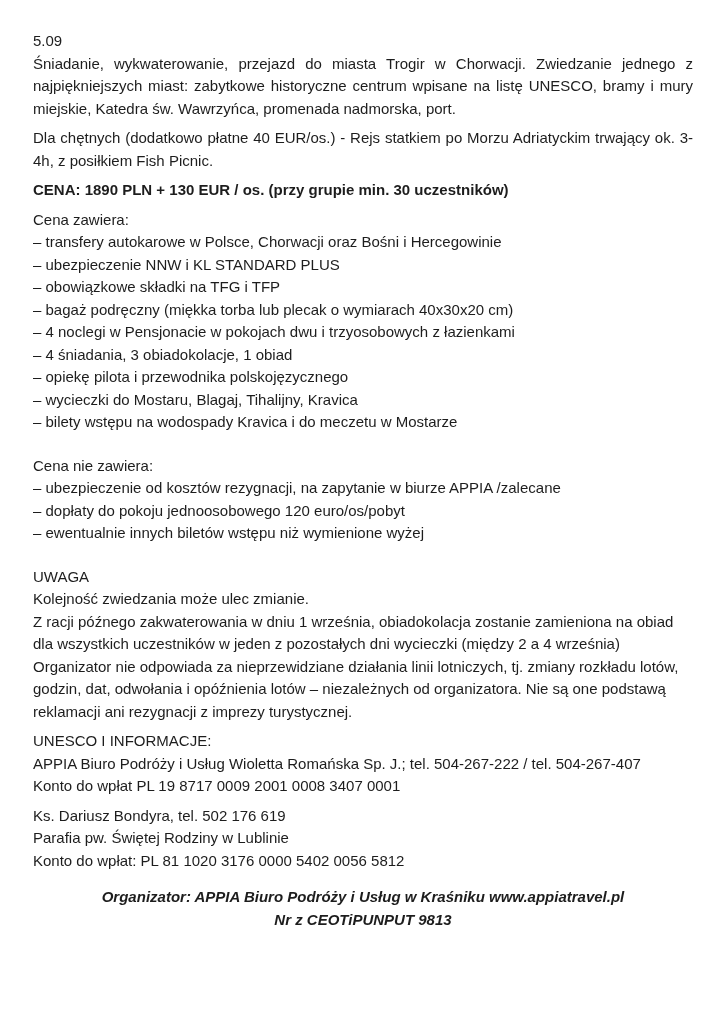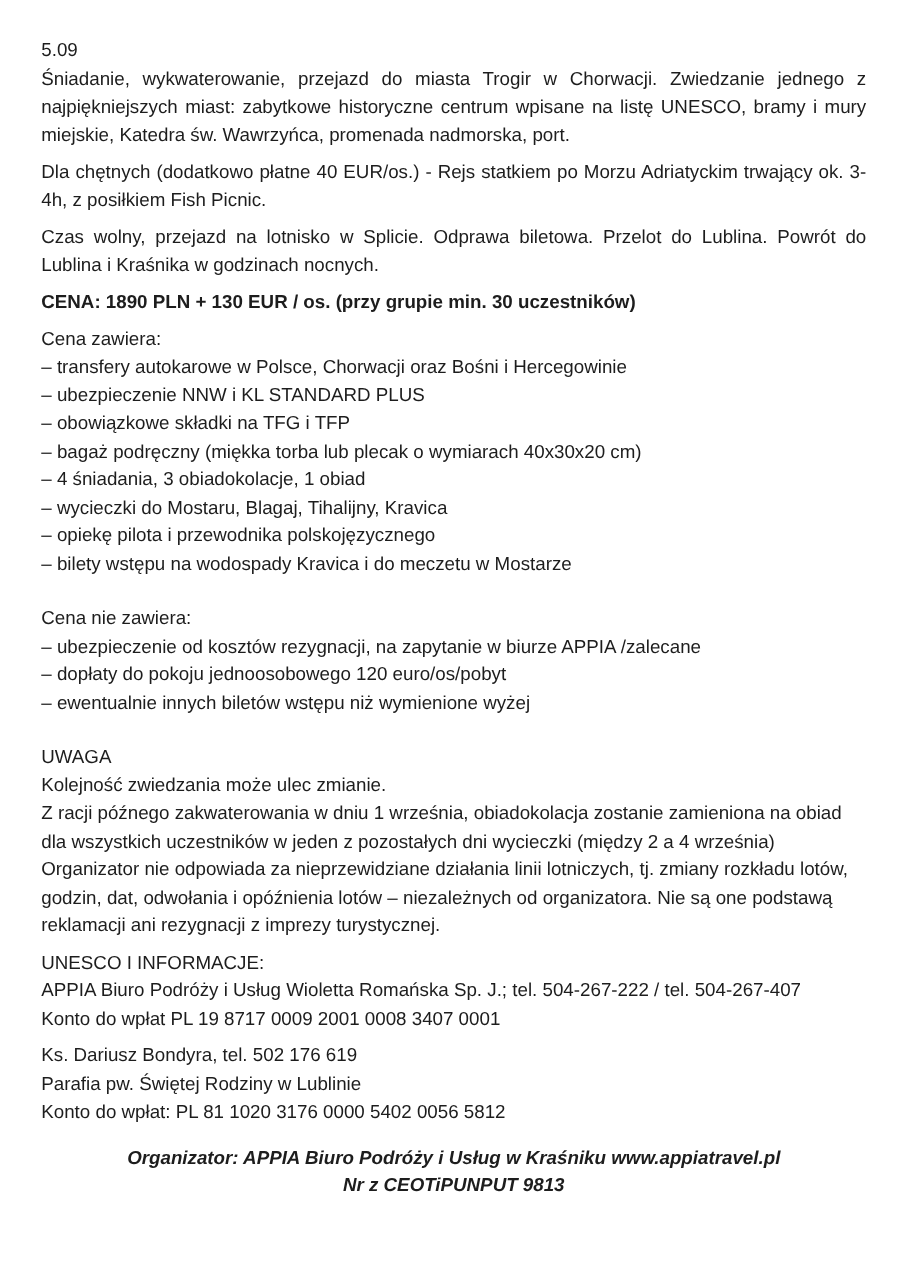--- a/index.html
+++ b/index.html
@@ -50,33 +50,33 @@
 </style>
 </head>
 <body>
 
 <div class="page">
 
   <div class="line">5.09</div>
 
   <p class="para justified">Śniadanie, wykwaterowanie, przejazd do miasta Trogir w Chorwacji. Zwiedzanie jednego z najpiękniejszych miast: zabytkowe historyczne centrum wpisane na listę UNESCO, bramy i mury miejskie, Katedra św. Wawrzyńca, promenada nadmorska, port.</p>
   <p class="para justified">Dla chętnych (dodatkowo płatne 40 EUR/os.) - Rejs statkiem po Morzu Adriatyckim trwający ok. 3-4h, z posiłkiem Fish Picnic.</p>
-  <p class="para justified">Czas wolny, przejazd na lotnisko w Splicie. Odprawa biletowa. Przelot do Lublina. Powrót do Lublina i Kraśnika w godzinach nocnych.</p>
 
   <p class="para bold">CENA: 1890 PLN + 130 EUR / os. (przy grupie min. 30 uczestników)</p>
 
   <section class="block">
     <div class="line">Cena zawiera:</div>
     <div class="line">– transfery autokarowe w Polsce, Chorwacji oraz Bośni i Hercegowinie</div>
     <div class="line">– ubezpieczenie NNW i KL STANDARD PLUS</div>
     <div class="line">– obowiązkowe składki na TFG i TFP</div>
     <div class="line">– bagaż podręczny (miękka torba lub plecak o wymiarach 40x30x20 cm)</div>
+    <div class="line">– 4 noclegi w Pensjonacie w pokojach dwu i trzyosobowych z łazienkami</div>
     <div class="line">– 4 śniadania, 3 obiadokolacje, 1 obiad</div>
+    <div class="line">– opiekę pilota i przewodnika polskojęzycznego</div>
     <div class="line">– wycieczki do Mostaru, Blagaj, Tihalijny, Kravica</div>
-    <div class="line">– opiekę pilota i przewodnika polskojęzycznego</div>
     <div class="line">– bilety wstępu na wodospady Kravica i do meczetu w Mostarze</div>
   </section>
 
   <section class="block gap-before">
     <div class="line">Cena nie zawiera:</div>
     <div class="line">– ubezpieczenie od kosztów rezygnacji, na zapytanie w biurze APPIA /zalecane</div>
     <div class="line">– dopłaty do pokoju jednoosobowego 120 euro/os/pobyt</div>
     <div class="line">– ewentualnie innych biletów wstępu niż wymienione wyżej</div>
   </section>
 

